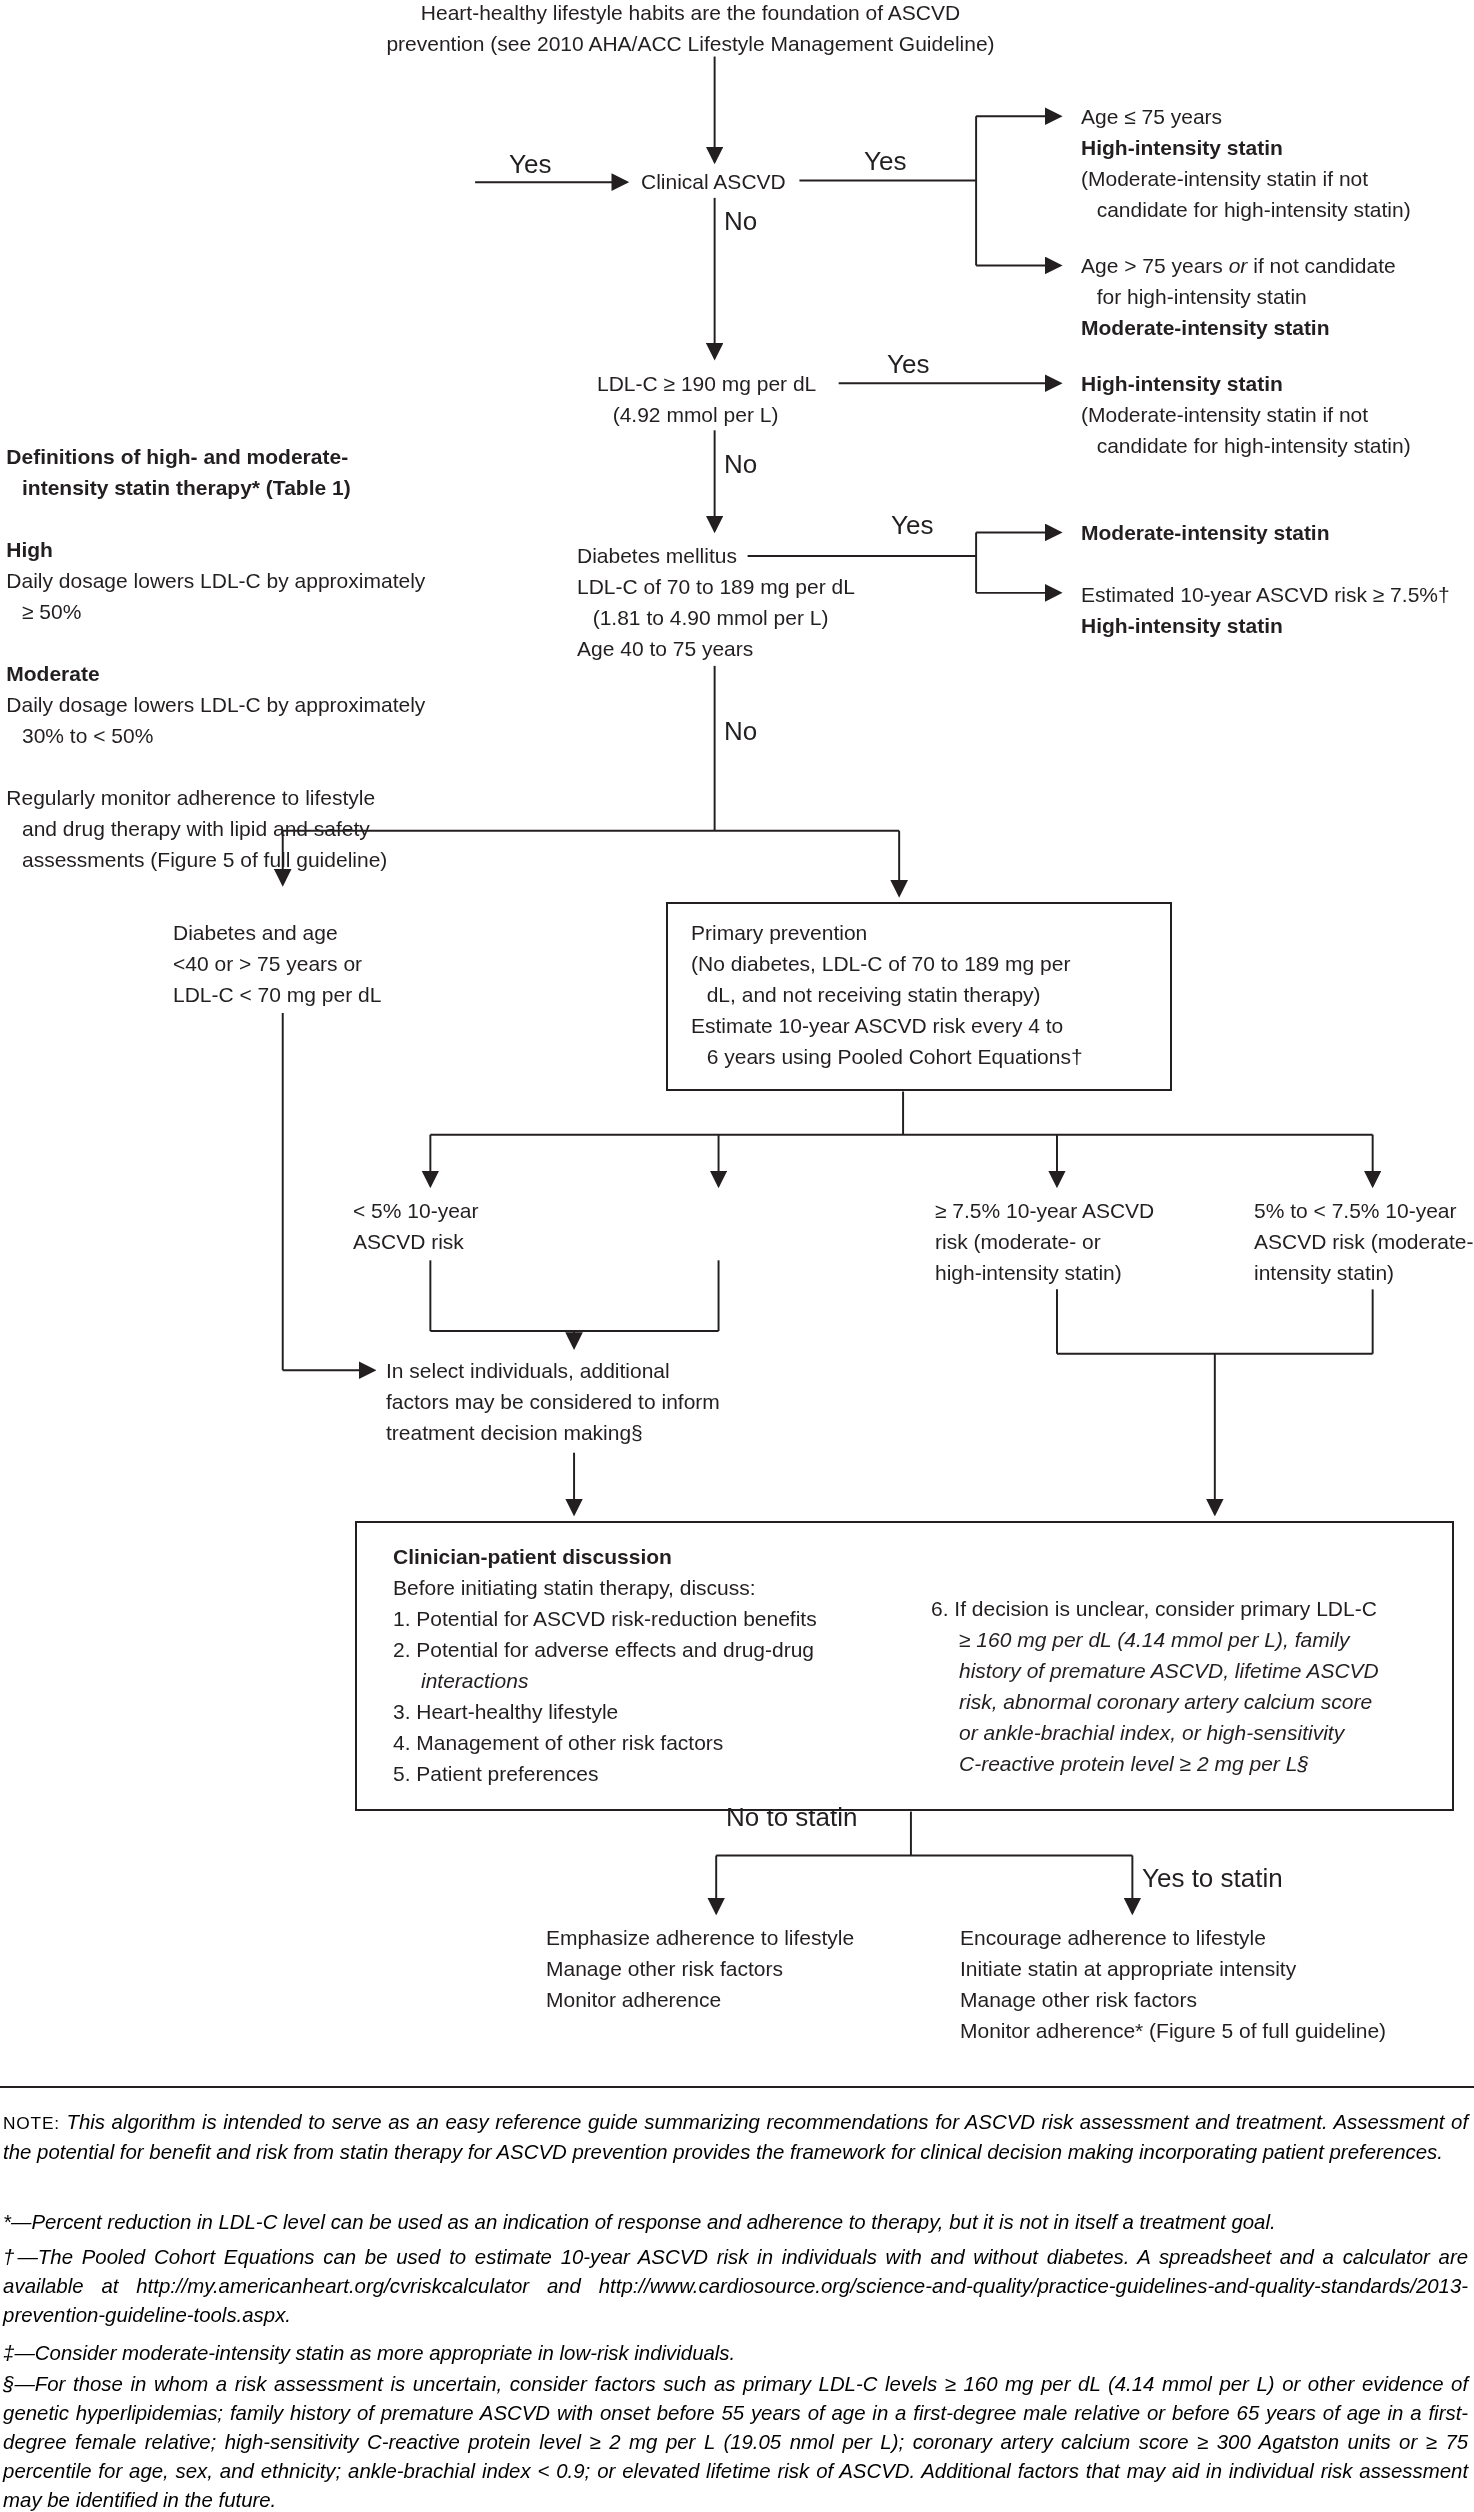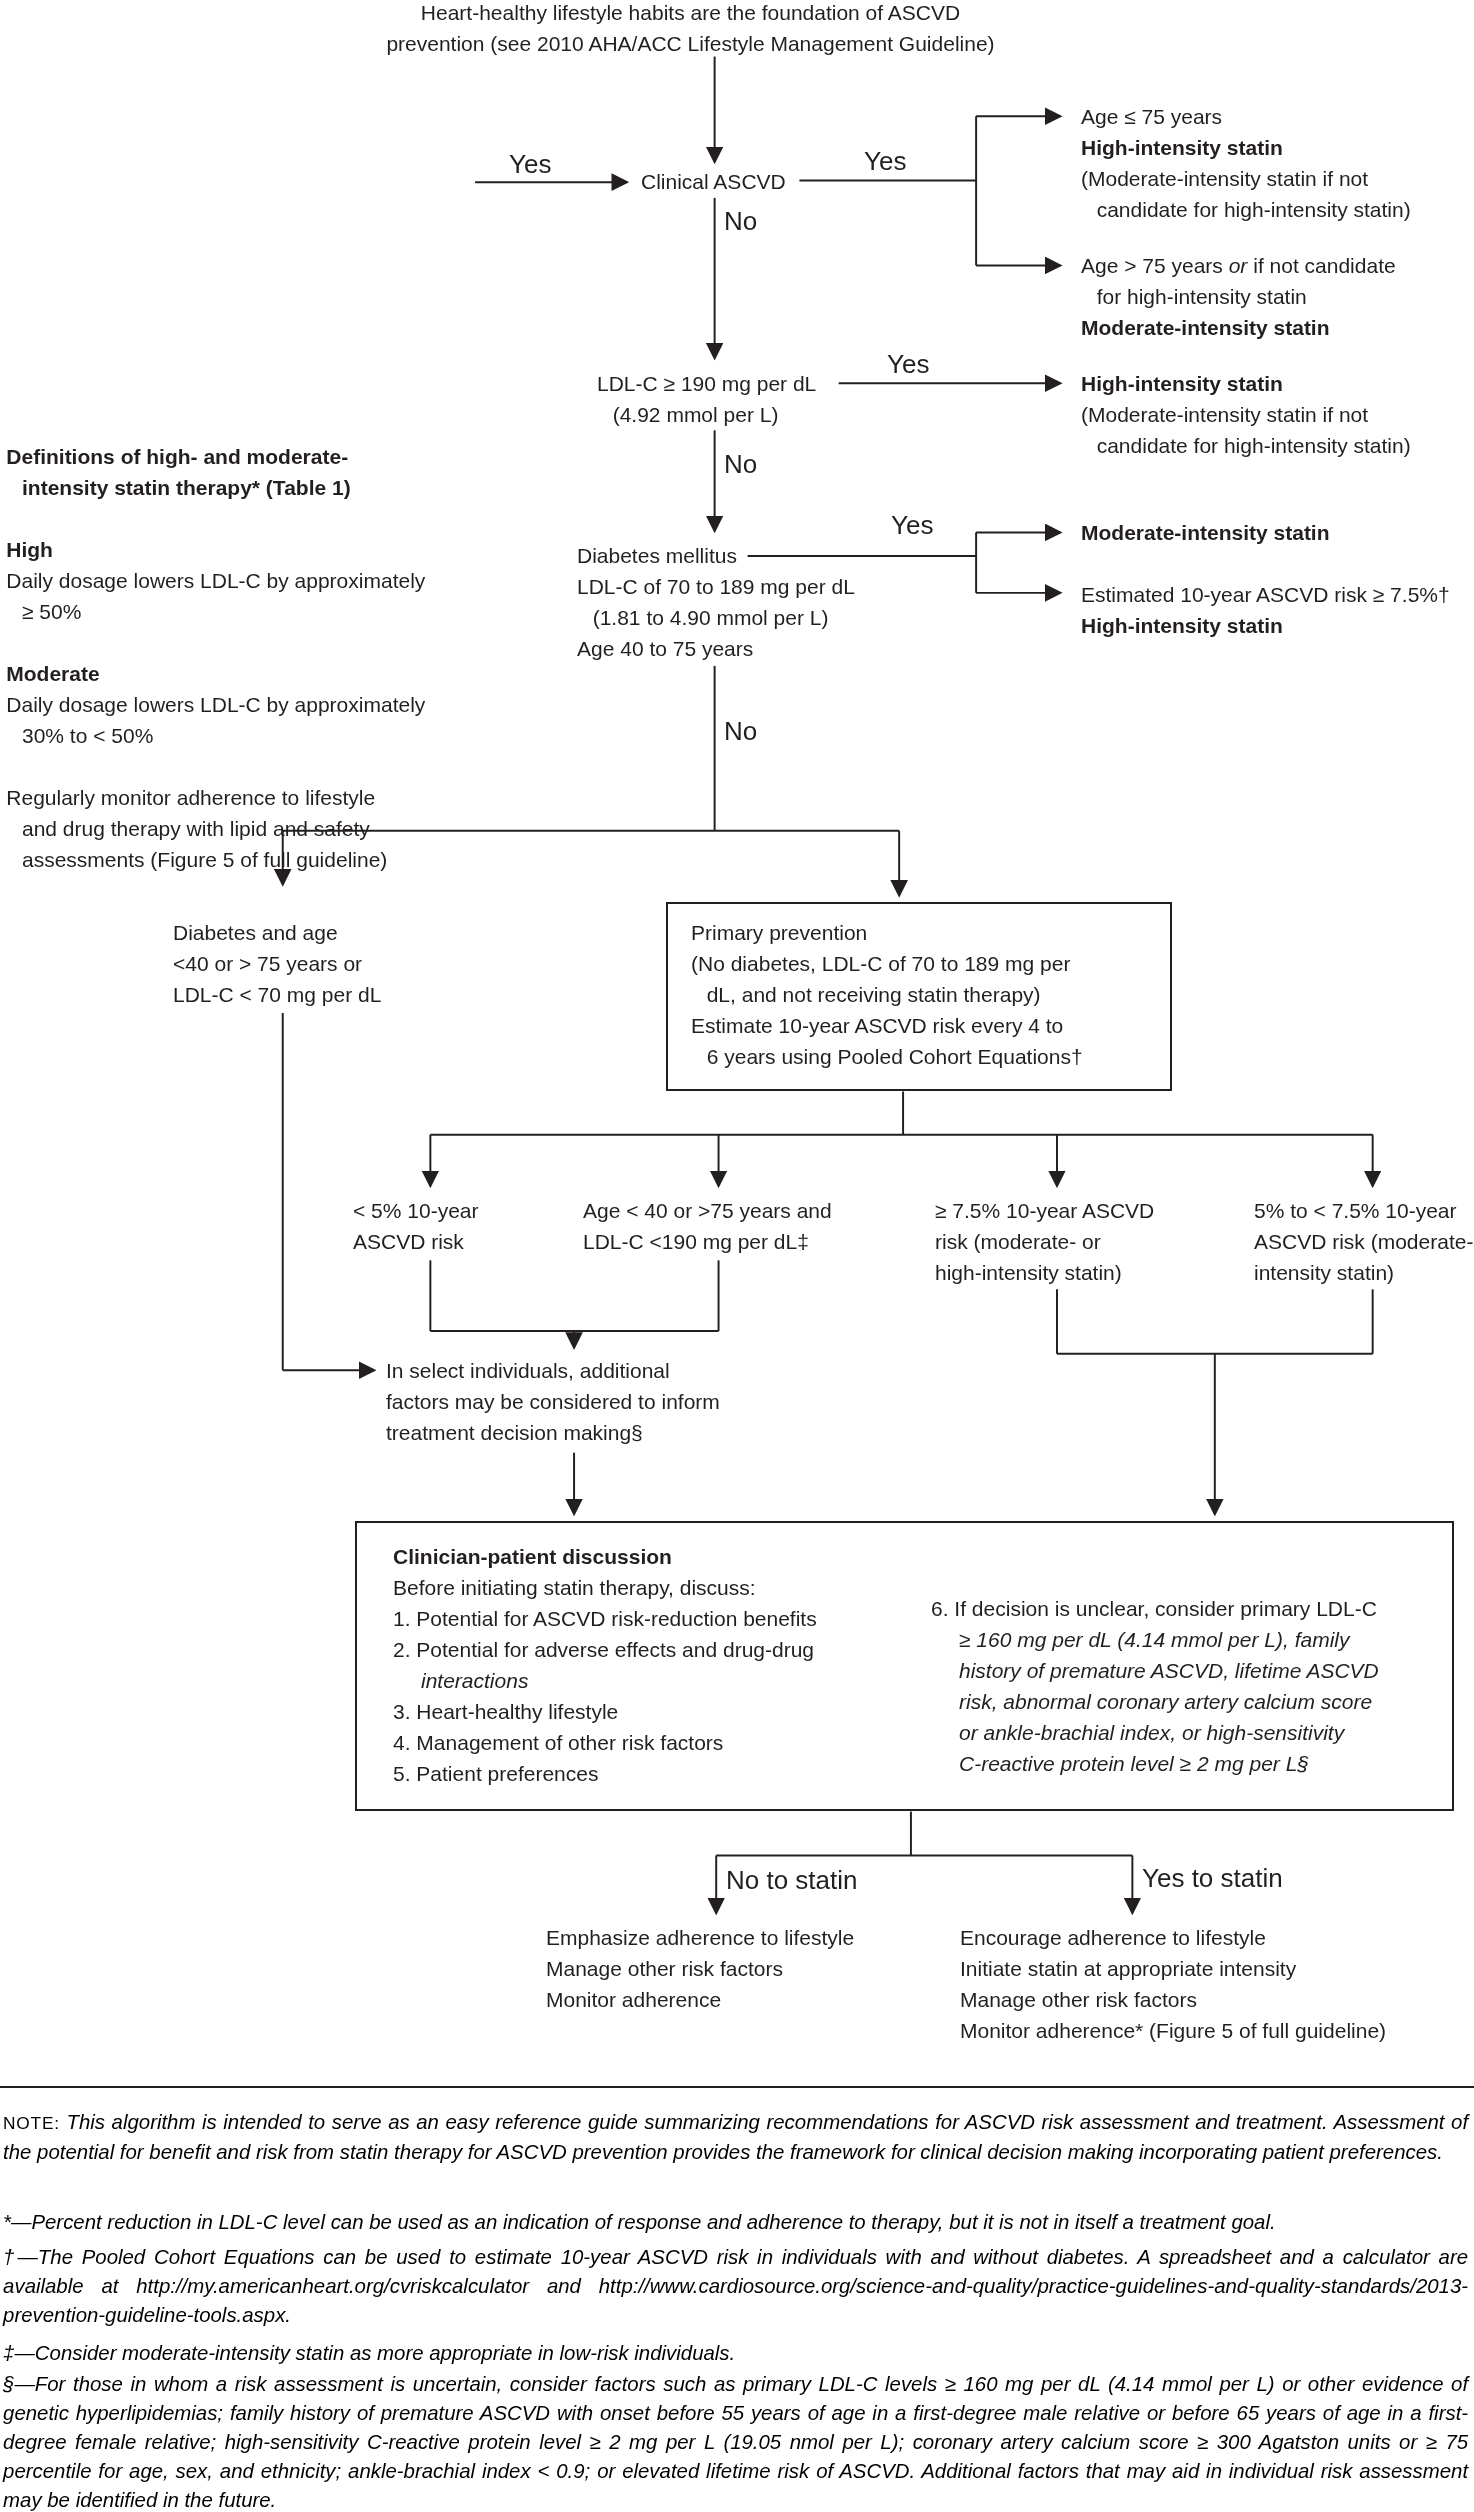--- a/index.html
+++ b/index.html
@@ -173,24 +173,20 @@
     <div>(No diabetes, LDL-C of 70 to 189 mg per</div>
     <div class="ind">dL, and not receiving statin therapy)</div>
     <div>Estimate 10-year ASCVD risk every 4 to</div>
     <div class="ind">6 years using Pooled Cohort Equations†</div>
   </div>
 
   <div class="node" style="left:353px;top:1195px;">
     <div>&lt; 5% 10-year</div>
     <div>ASCVD risk</div>
   </div>
-  <div class="node" style="left:583px;top:1195px;">
-    <div>Age &lt; 40 or &gt;75 years and</div>
-    <div>LDL-C &lt;190 mg per dL‡</div>
-  </div>
   <div class="node" style="left:935px;top:1195px;">
     <div>≥ 7.5% 10-year ASCVD</div>
     <div>risk (moderate- or</div>
     <div>high-intensity statin)</div>
   </div>
   <div class="node" style="left:1254px;top:1195px;">
     <div>5% to &lt; 7.5% 10-year</div>
     <div>ASCVD risk (moderate-</div>
     <div>intensity statin)</div>
   </div>
@@ -214,21 +210,21 @@
   </div>
   <div class="node" style="left:931px;top:1593px;">
     <div>6. If decision is unclear, consider primary LDL-C</div>
     <div class="ind2">≥ 160 mg per dL (4.14 mmol per L), family</div>
     <div class="ind2">history of premature ASCVD, lifetime ASCVD</div>
     <div class="ind2">risk, abnormal coronary artery calcium score</div>
     <div class="ind2">or ankle-brachial index, or high-sensitivity</div>
     <div class="ind2">C-reactive protein level ≥ 2 mg per L§</div>
   </div>
 
-  <div class="lbl" style="left:726px;top:1865px;">No to statin</div>
+  <div class="lbl" style="left:726px;top:1802px;">No to statin</div>
   <div class="lbl" style="left:1142px;top:1863px;">Yes to statin</div>
 
   <div class="node" style="left:546px;top:1922px;">
     <div>Emphasize adherence to lifestyle</div>
     <div>Manage other risk factors</div>
     <div>Monitor adherence</div>
   </div>
   <div class="node" style="left:960px;top:1922px;">
     <div>Encourage adherence to lifestyle</div>
     <div>Initiate statin at appropriate intensity</div>

